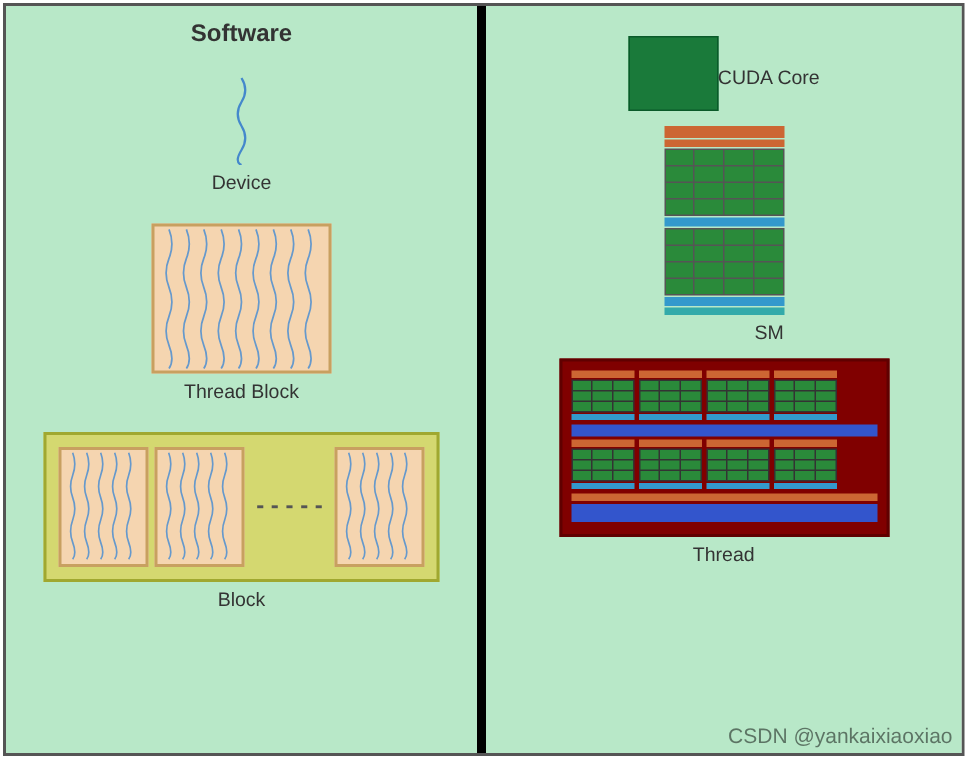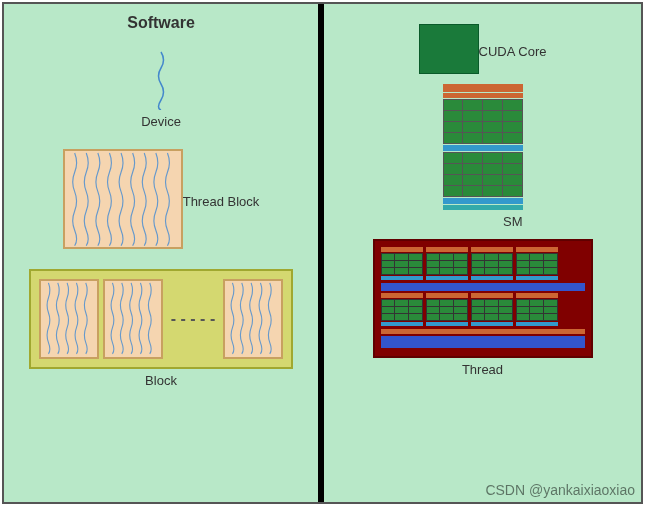--- a/index.html
+++ b/index.html
@@ -59,21 +59,21 @@
       height: 60px;
     }
     .section-label {
       font-size: 13px;
       color: #333;
       margin-top: 4px;
     }
     
     .thread-block-section {
       display: flex;
-      flex-direction: row;
+      flex-direction: column;
       align-items: center;
       margin-bottom: 20px;
     }
     .thread-block-box {
       width: 120px;
       height: 100px;
       background: #f5d5b0;
       border: 2px solid #c8a060;
       position: relative;
       overflow: hidden;

